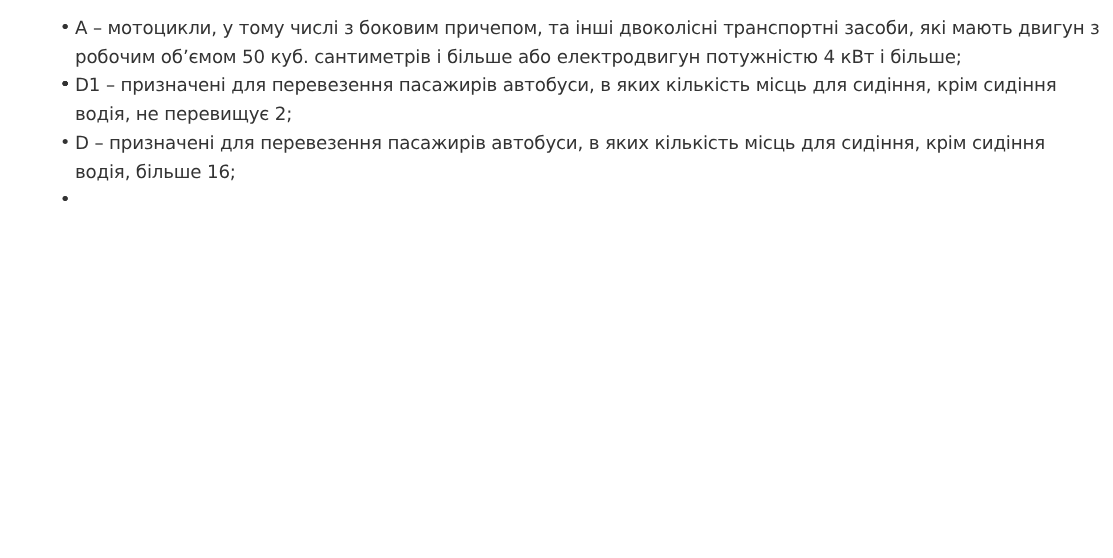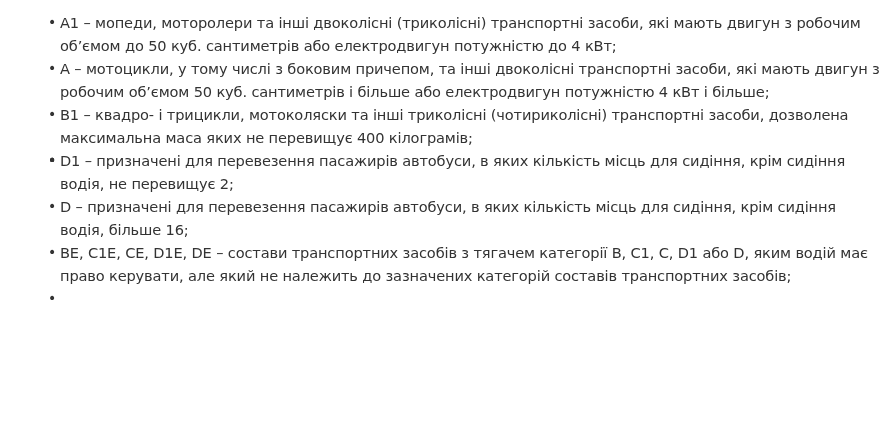--- a/index.html
+++ b/index.html
@@ -43,48 +43,45 @@
       color: #333333;
     }
   </style>
 </head>
 <body>
 
 <div class="content">
   <ul class="category-list">
     <li>
       <span class="bullet">•</span>
-      <span>A1 – мопеди, моторолери та інші двоколісні (триколісні) транспортні засоби, які мають двигун з робочим об’ємом до 50 куб. сантиметрів або електродвигун потужністю до 4 кВт;</span>
     </li>
     <li>
       <span class="bullet">•</span>
       <span>A – мотоцикли, у тому числі з боковим причепом, та інші двоколісні транспортні засоби, які мають двигун з робочим об’ємом 50 куб. сантиметрів і більше або електродвигун потужністю 4 кВт і більше;</span>
     </li>
     <li>
       <span class="bullet">•</span>
-      <span>B1 – квадро- і трицикли, мотоколяски та інші триколісні (чотириколісні) транспортні засоби, дозволена максимальна маса яких не перевищує 400 кілограмів;</span>
     </li>
     <li>
       <span class="bullet">•</span>
     </li>
     <li>
       <span class="bullet">•</span>
     </li>
     <li>
       <span class="bullet">•</span>
     </li>
     <li>
       <span class="bullet">•</span>
       <span>D1 – призначені для перевезення пасажирів автобуси, в яких кількість місць для сидіння, крім сидіння водія, не перевищує 2;</span>
     </li>
     <li>
       <span class="bullet">•</span>
       <span>D – призначені для перевезення пасажирів автобуси, в яких кількість місць для сидіння, крім сидіння водія, більше 16;</span>
     </li>
     <li>
       <span class="bullet">•</span>
-      <span>BE, C1E, CE, D1E, DE – состави транспортних засобів з тягачем категорії B, C1, C, D1 або D, яким водій має право керувати, але який не належить до зазначених категорій составів транспортних засобів;</span>
     </li>
     <li>
       <span class="bullet">•</span>
     </li>
   </ul>
 </div>
 
 </body></html>

